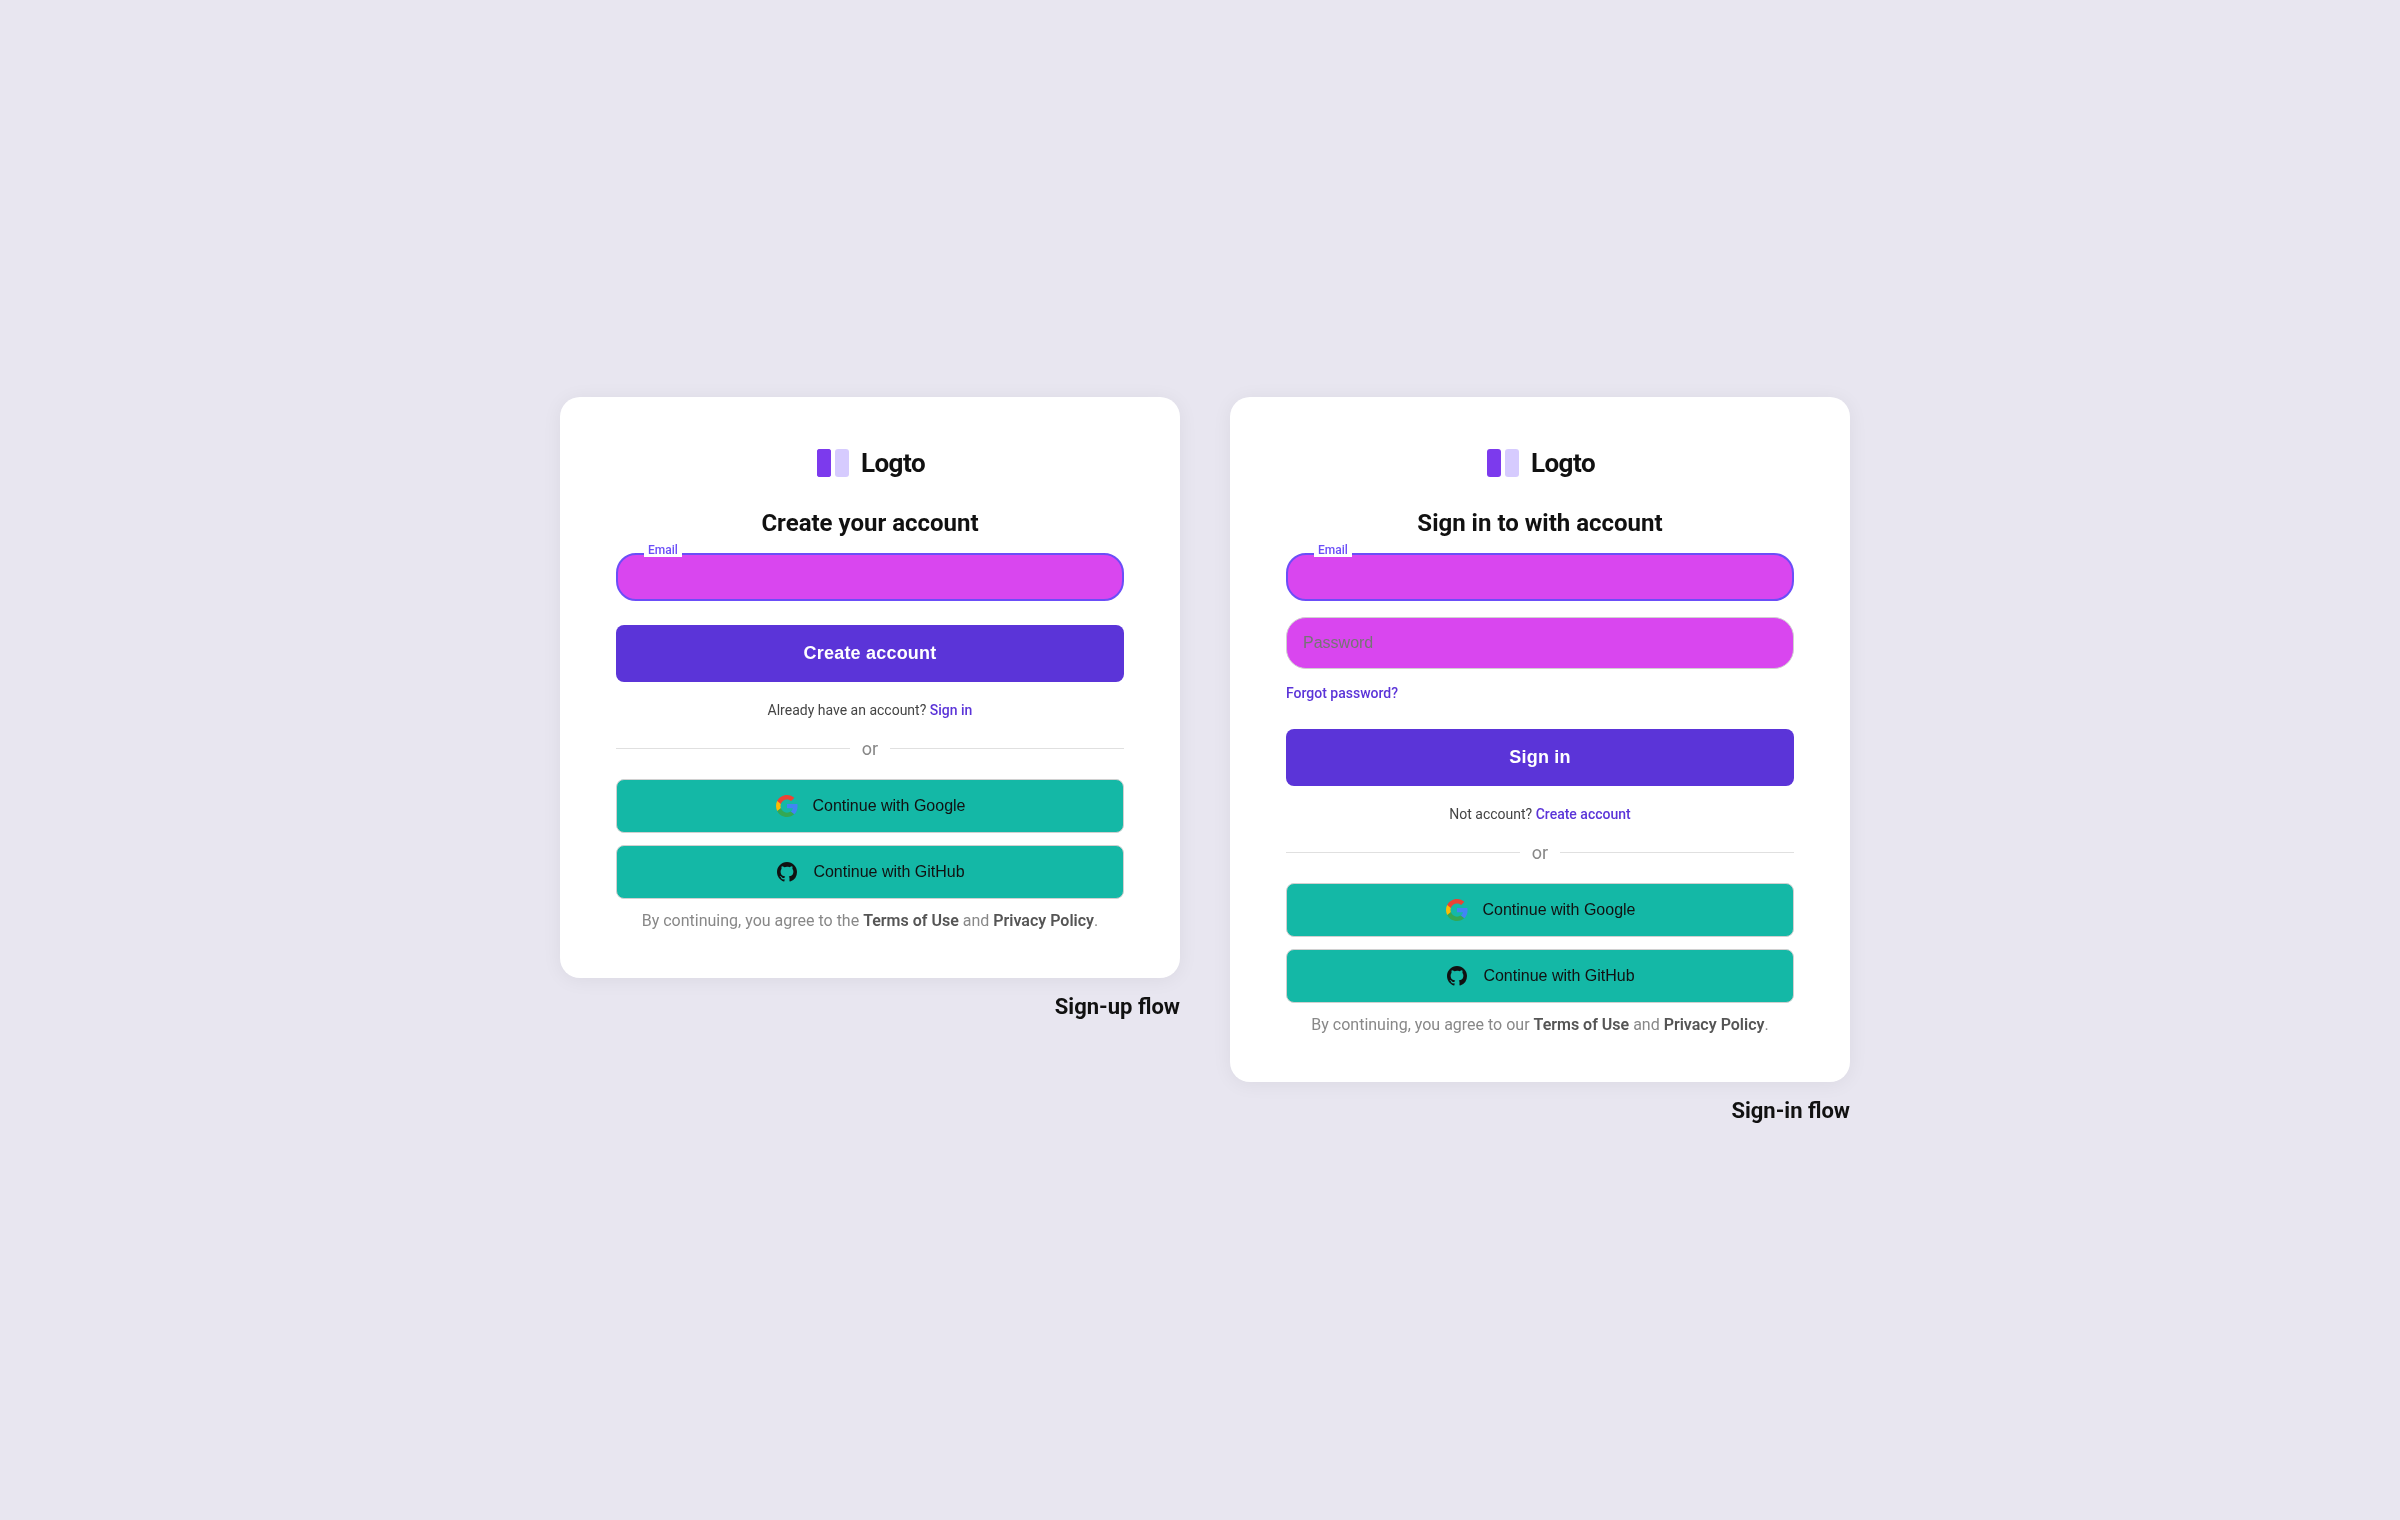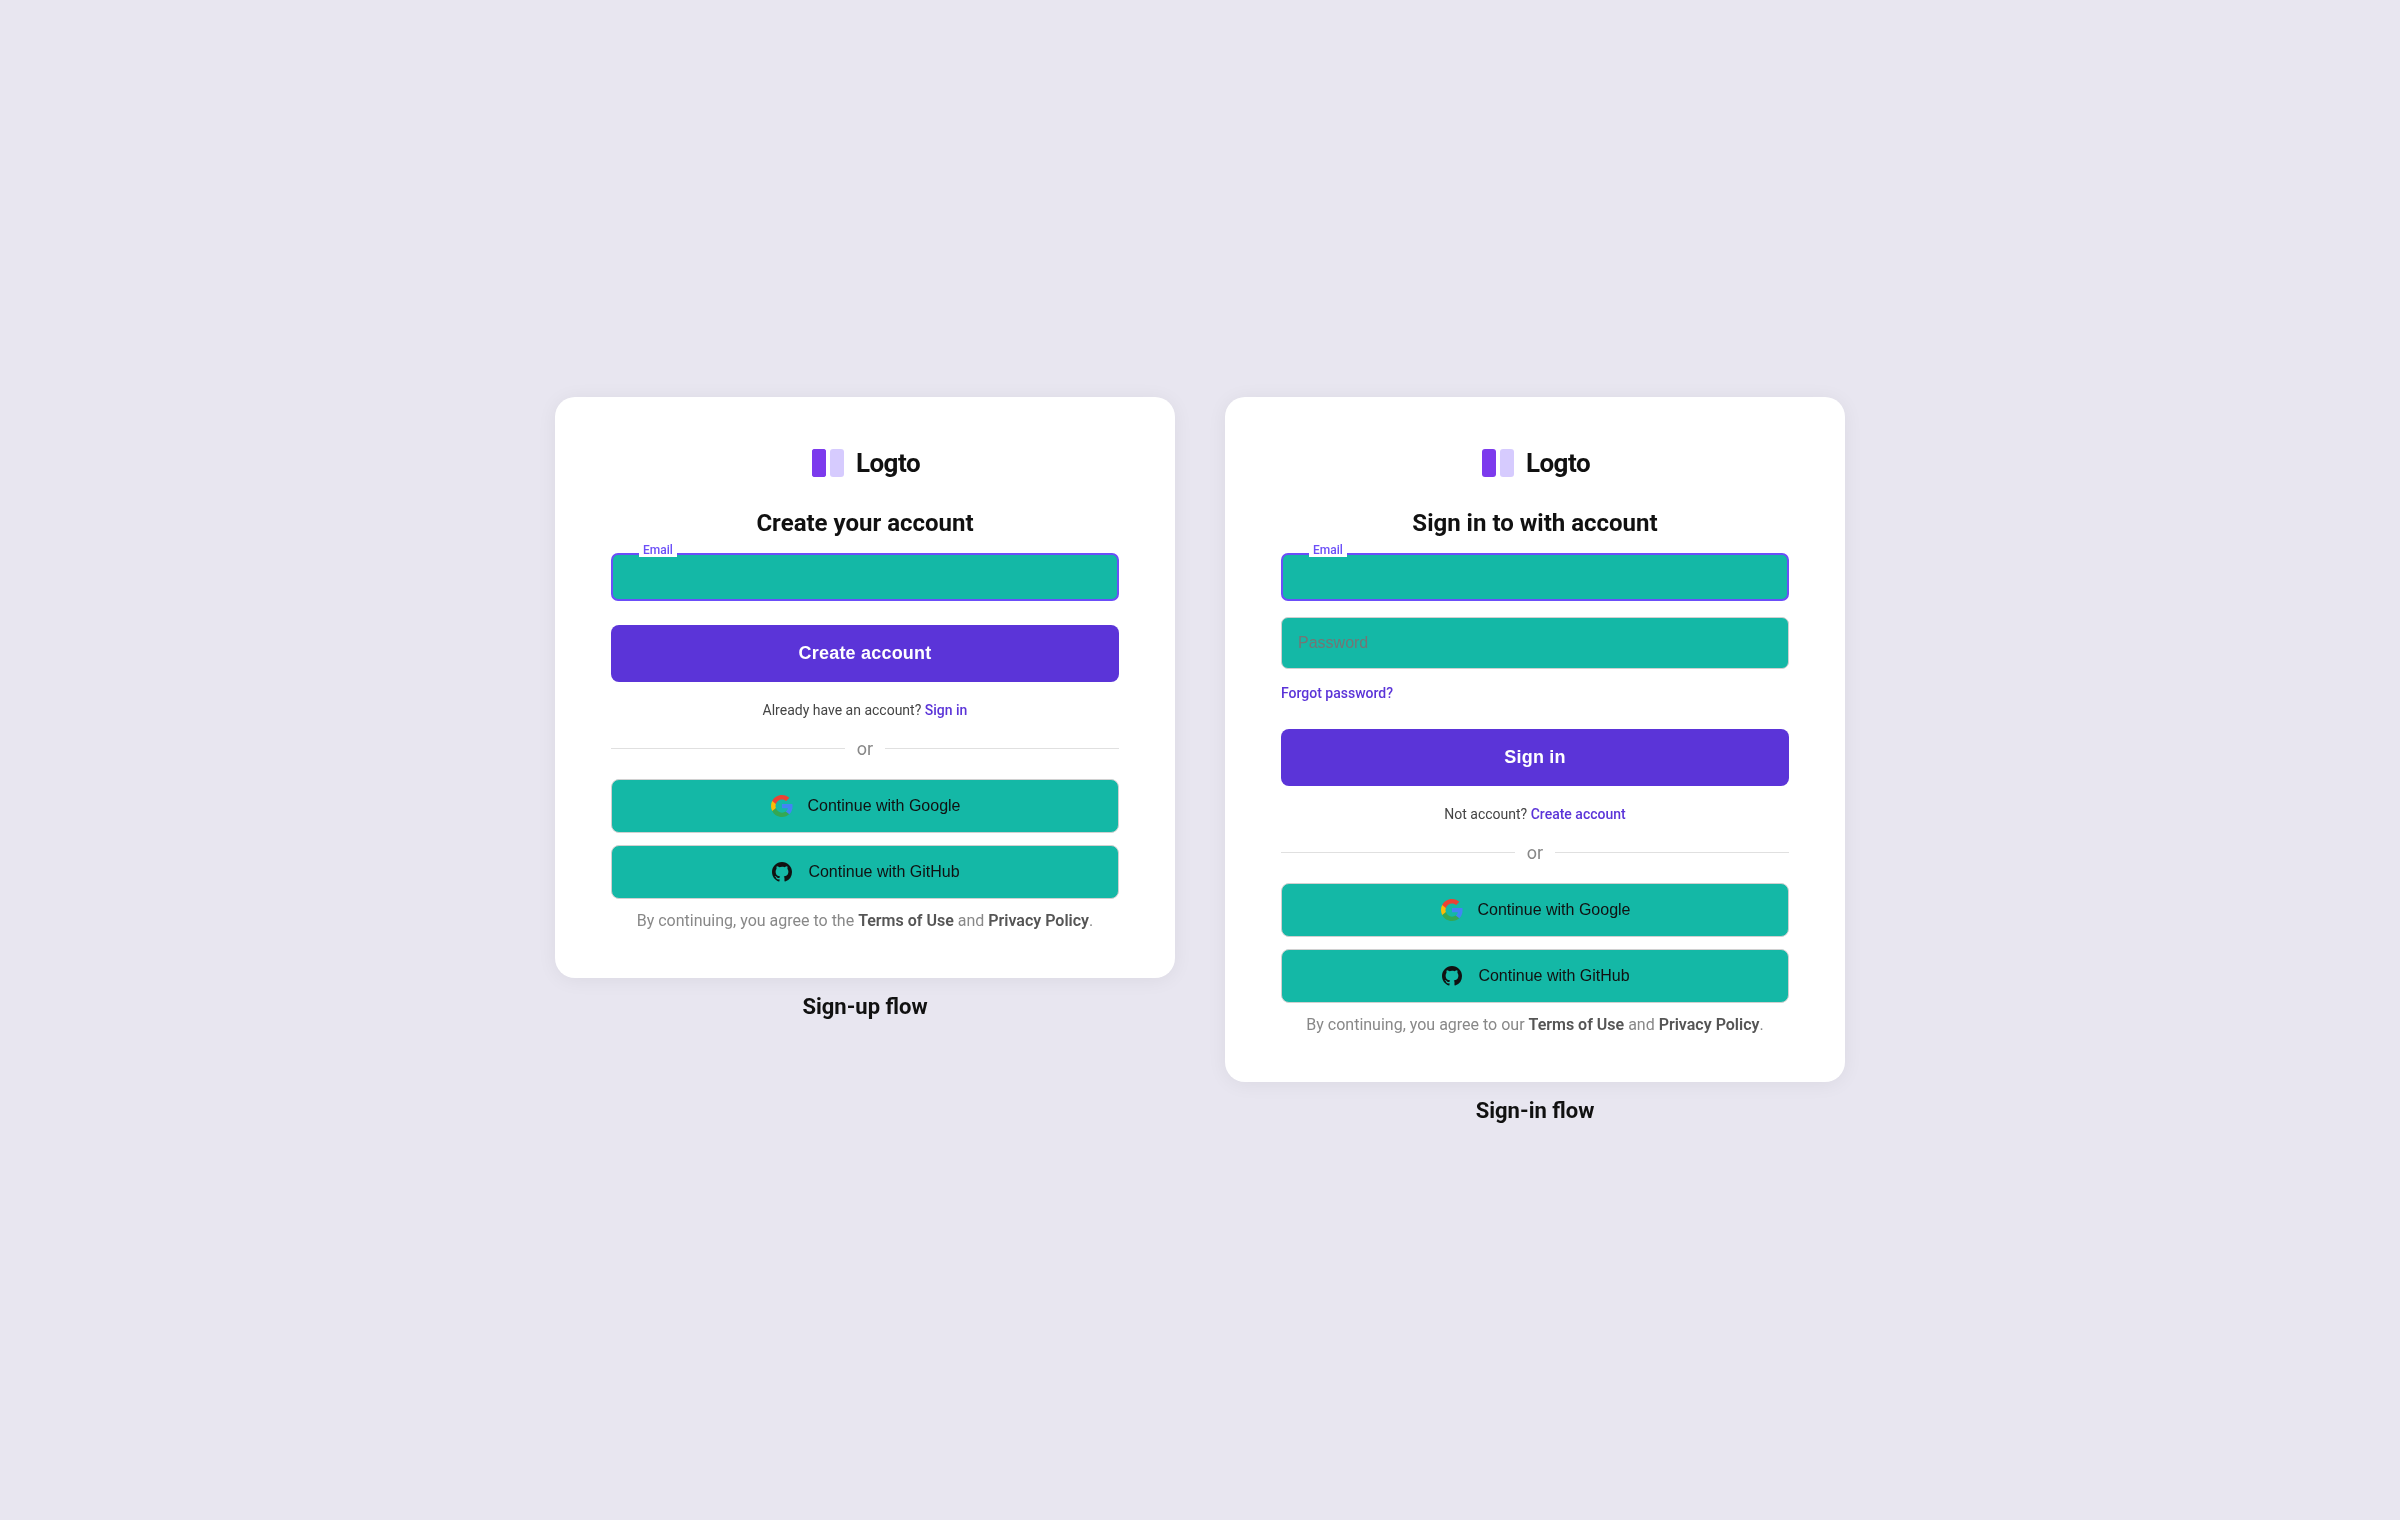--- a/index.html
+++ b/index.html
@@ -16,21 +16,21 @@
       display: flex;
       gap: 40px;
       align-items: flex-start;
       max-width: 1300px;
       width: 100%;
     }
     .flow-section {
       flex: 1;
       display: flex;
       flex-direction: column;
-      align-items: center;
+      align-items: flex-end;
       gap: 16px;
     }
     .card {
       background: #ffffff;
       border-radius: 20px;
       padding: 48px 56px;
       width: 100%;
       max-width: 620px;
       box-shadow: 0 2px 20px rgba(0,0,0,0.06);
     }
@@ -59,25 +59,25 @@
       margin-bottom: 16px;
     }
     .form-group {
       margin-bottom: 16px;
       position: relative;
     }
     .input-field {
       width: 100%;
       padding: 18px 16px 8px 16px;
       border: 2px solid #6b4ef8;
-      border-radius: 7px;
+      border-radius: 20px;
       font-size: 16px;
       outline: none;
       color: #111;
-      background: #14b8a6;
+      background: #d946ef;
     }
     .input-field.normal {
       border: 1.5px solid #d0d0d0;
       padding: 16px;
     }
     .input-label {
       position: absolute;
       top: -10px;
       left: 28px;
       font-size: 12px;

